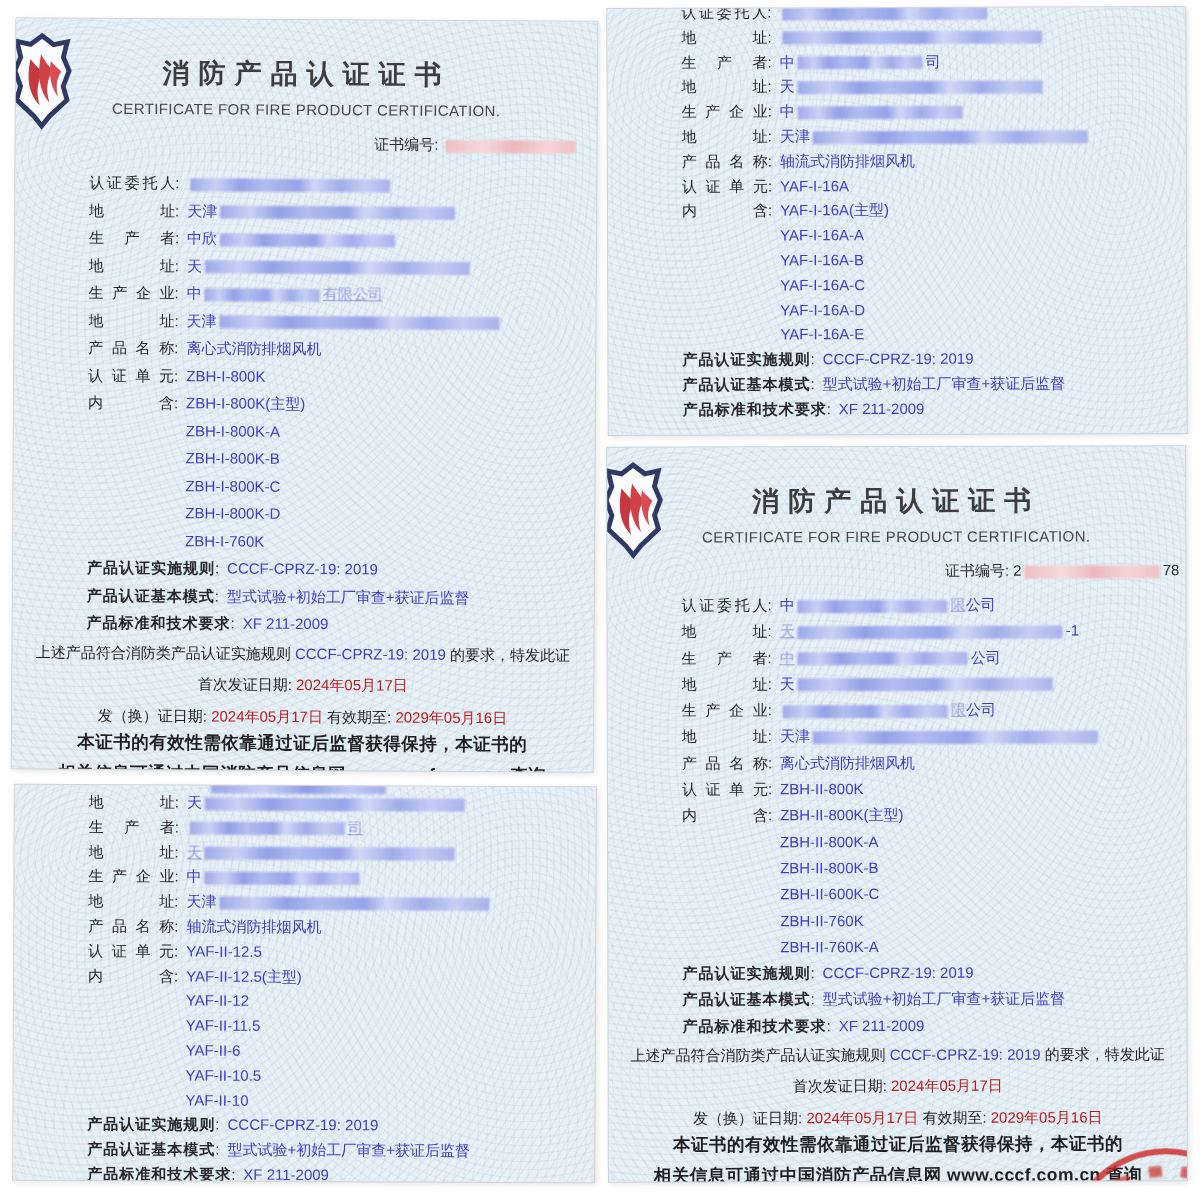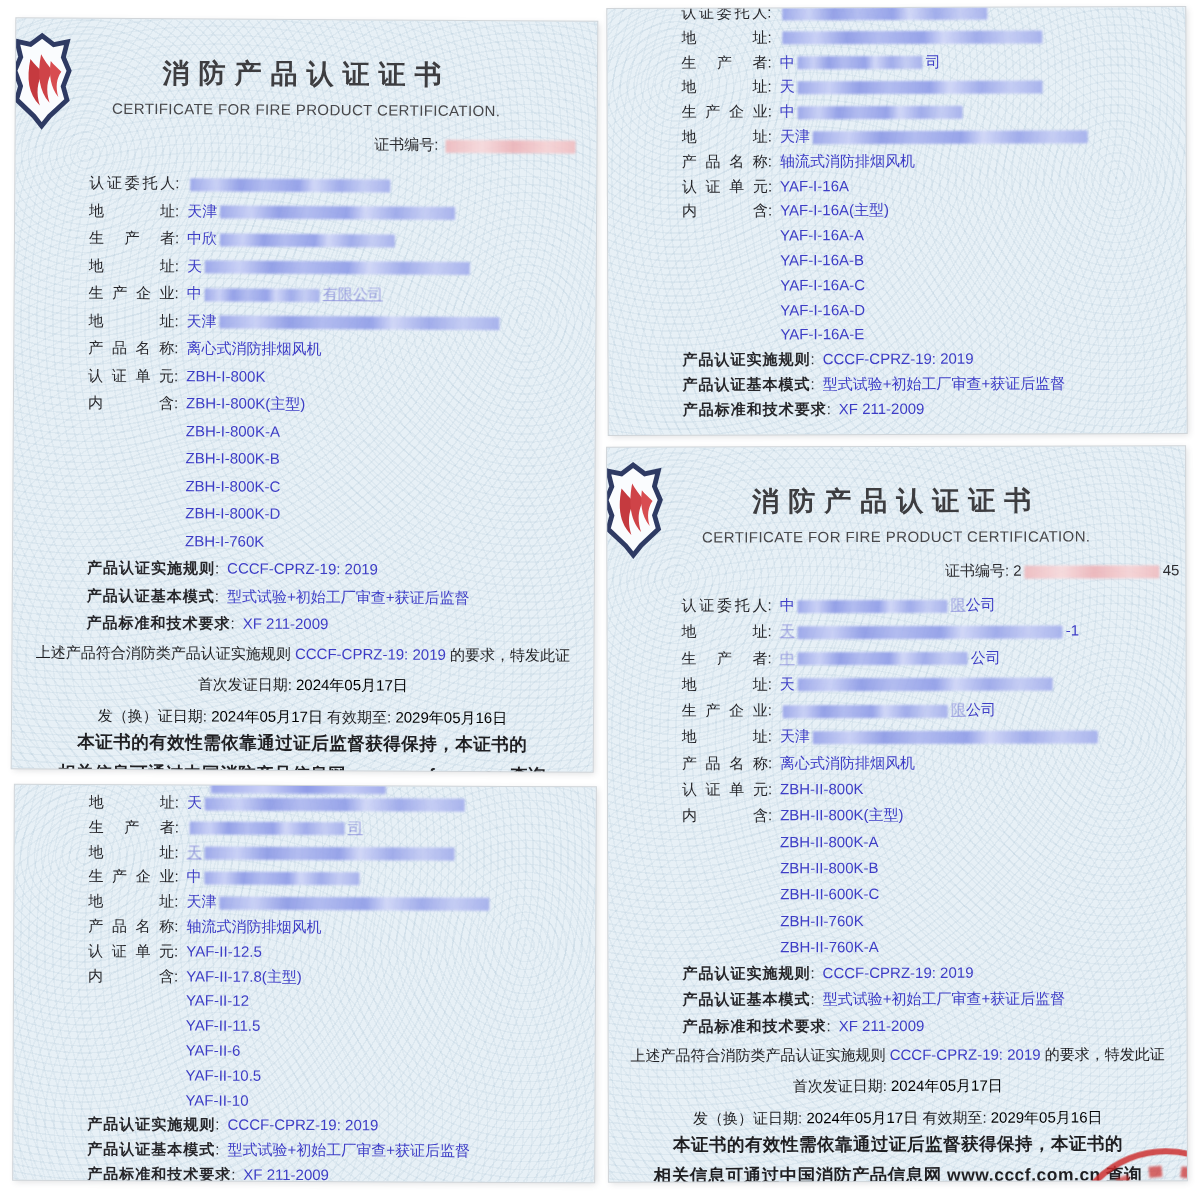--- a/index.html
+++ b/index.html
@@ -52,21 +52,21 @@
     background:linear-gradient(90deg,#96a2e9 0%,#c7cef6 13%,#8c99e6 25%,#aeb8f0 37%,#8f9ce8 54%,#d0d6f8 62%,#9aa6ea 75%,#c2caf4 87%,#a2adec 100%);
     filter:blur(1.3px);opacity:.9;
   }
   .r.rp{background:linear-gradient(90deg,#eeb9bd 0%,#f8d9db 28%,#edb3b8 52%,#f6d2d4 78%,#f0bcc0 100%);}
 
   .cert-footer{text-align:center;color:#1f1f22;}
   .statement{margin-top:7px;font-size:15px;}
   .statement .rule{color:#3d3dc6;}
   .f-first{margin-top:12px;font-size:15px;}
   .f-issue{margin-top:13px;font-size:15px;}
-  .date{color:#000000;text-align:center;}
+  .date{color:#b91c1c;text-align:center;}
   .f-v1{margin-top:4px;font-size:17.5px;font-weight:bold;letter-spacing:.5px;}
   .f-v2{margin-top:7px;font-size:17.5px;font-weight:bold;letter-spacing:.5px;}
 
   .top-sliver{
     position:absolute;left:196px;top:-3px;width:175px;height:11px;border-radius:1px;
     background:linear-gradient(90deg,#9aa6ea,#c9d0f6 30%,#8f9ce8 55%,#c2caf4 80%,#a2adec);
     filter:blur(1.5px);z-index:2;
   }
   .seal{
     position:absolute;right:-80px;bottom:-170px;width:190px;height:190px;border-radius:50%;
@@ -151,21 +151,21 @@
 <section class="cert cert--tight" id="cert-bl">
   <div class="top-sliver"></div>
   <div class="fields">
       <div class="row"><span class="lbl">地址</span><span class="colon">:</span><span class="val"><span>天</span><i class="r" style="width: 260px;"></i></span></div>
       <div class="row"><span class="lbl">生产者</span><span class="colon">:</span><span class="val"><i class="r" style="width: 155px;"></i><span class="fade">司</span></span></div>
       <div class="row"><span class="lbl">地址</span><span class="colon">:</span><span class="val"><span class="fade">天</span><i class="r" style="width: 250px;"></i></span></div>
       <div class="row"><span class="lbl">生产企业</span><span class="colon">:</span><span class="val"><span>中</span><i class="r" style="width: 155px;"></i></span></div>
       <div class="row"><span class="lbl">地址</span><span class="colon">:</span><span class="val"><span>天津</span><i class="r" style="width: 270px;"></i></span></div>
       <div class="row"><span class="lbl">产品名称</span><span class="colon">:</span><span class="val"><span>轴流式消防排烟风机</span></span></div>
       <div class="row"><span class="lbl">认证单元</span><span class="colon">:</span><span class="val"><span>YAF-II-12.5</span></span></div>
-      <div class="row"><span class="lbl">内含</span><span class="colon">:</span><span class="val"><span>YAF-II-17.8(主型)</span></span></div>
+      <div class="row"><span class="lbl">内含</span><span class="colon">:</span><span class="val"><span>YAF-II-12.5(主型)</span></span></div>
       <div class="row cont"><span class="val"><span>YAF-II-12</span></span></div>
       <div class="row cont"><span class="val"><span>YAF-II-11.5</span></span></div>
       <div class="row cont"><span class="val"><span>YAF-II-6</span></span></div>
       <div class="row cont"><span class="val"><span>YAF-II-10.5</span></span></div>
       <div class="row cont"><span class="val"><span>YAF-II-10</span></span></div>
       <div class="row"><span class="lbl long">产品认证实施规则</span><span class="colon">:</span><span class="val"><span>CCCF-CPRZ-19: 2019</span></span></div>
       <div class="row"><span class="lbl long">产品认证基本模式</span><span class="colon">:</span><span class="val"><span>型式试验+初始工厂审查+获证后监督</span></span></div>
       <div class="row"><span class="lbl long">产品标准和技术要求</span><span class="colon">:</span><span class="val"><span>XF 211-2009</span></span></div>
     </div>
 </section>
@@ -177,21 +177,21 @@
       <path d="M20 28 C16 48 18 64 30 76 C26 63 27 52 33 42 C29 38 24 33 20 28 Z" fill="#c53a3f"></path>
       <path d="M31 23 C27 44 29 61 40 73 C36 60 37 50 43 40 C39 35 34 29 31 23 Z" fill="#cf4348"></path>
       <path d="M41 30 C39 45 41 57 49 67 C46 57 47 48 52 41 C48 37 44 34 41 30 Z" fill="#d84d51"></path>
     </svg>
   </div>
   <header class="cert-header">
     <div class="cert-title">消防产品认证证书</div>
     <div class="cert-sub">CERTIFICATE FOR FIRE PRODUCT CERTIFICATION.</div>
     <div class="certno-row">
       <span>证书编号:</span>
-      <span class="certno-val"><span class="fade">2</span><i class="r rp" style="width: 135px;"></i><span>45</span></span>
+      <span class="certno-val"><span class="fade">2</span><i class="r rp" style="width: 135px;"></i><span>78</span></span>
     </div>
   </header>
   <div class="fields">
       <div class="row"><span class="lbl">认证委托人</span><span class="colon">:</span><span class="val"><span>中</span><i class="r" style="width: 150px;"></i><span class="fade">限</span><span>公司</span></span></div>
       <div class="row"><span class="lbl">地址</span><span class="colon">:</span><span class="val"><span class="fade">天</span><i class="r" style="width: 265px;"></i><span>-1</span></span></div>
       <div class="row"><span class="lbl">生产者</span><span class="colon">:</span><span class="val"><span class="fade">中</span><i class="r" style="width: 170px;"></i><span>公司</span></span></div>
       <div class="row"><span class="lbl">地址</span><span class="colon">:</span><span class="val"><span>天</span><i class="r" style="width: 255px;"></i></span></div>
       <div class="row"><span class="lbl">生产企业</span><span class="colon">:</span><span class="val"><i class="r" style="width: 165px;"></i><span class="fade">限</span><span>公司</span></span></div>
       <div class="row"><span class="lbl">地址</span><span class="colon">:</span><span class="val"><span>天津</span><i class="r" style="width: 285px;"></i></span></div>
       <div class="row"><span class="lbl">产品名称</span><span class="colon">:</span><span class="val"><span>离心式消防排烟风机</span></span></div>

